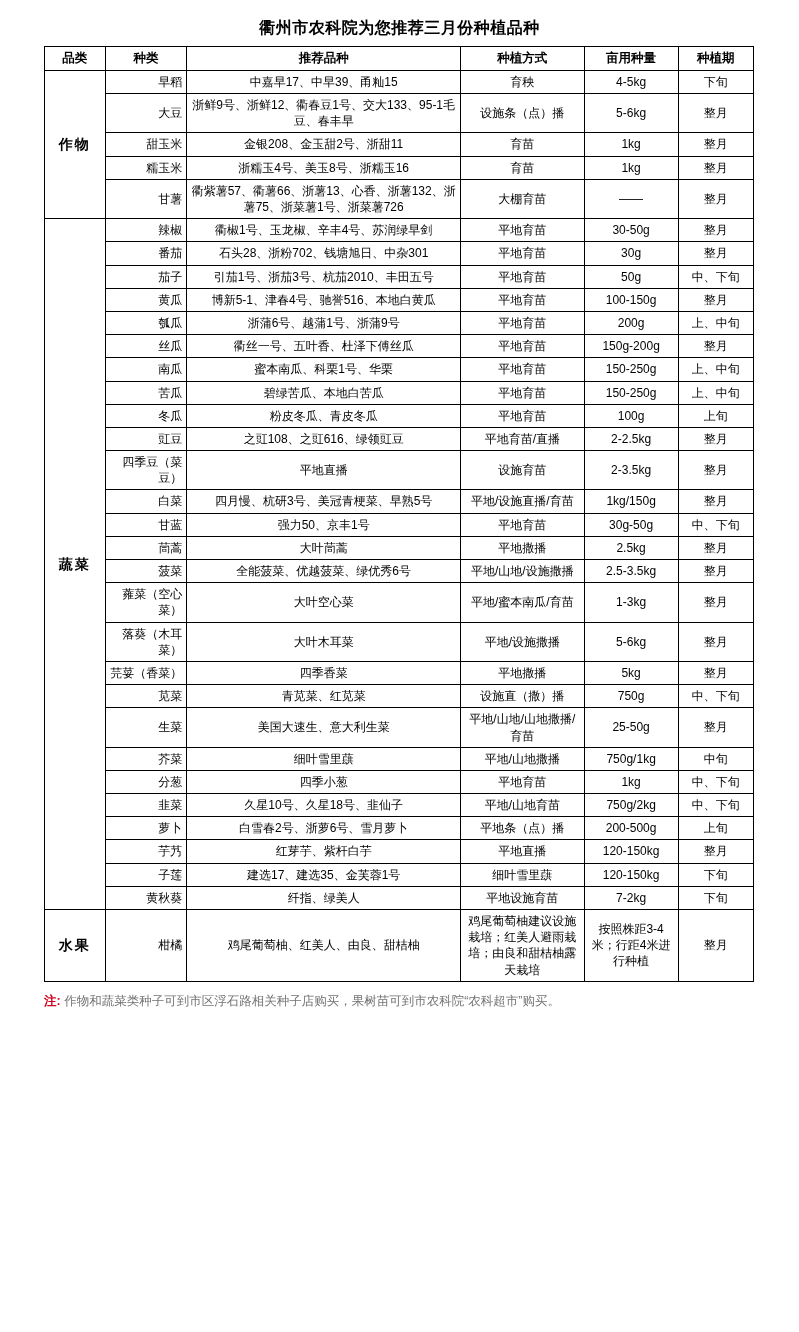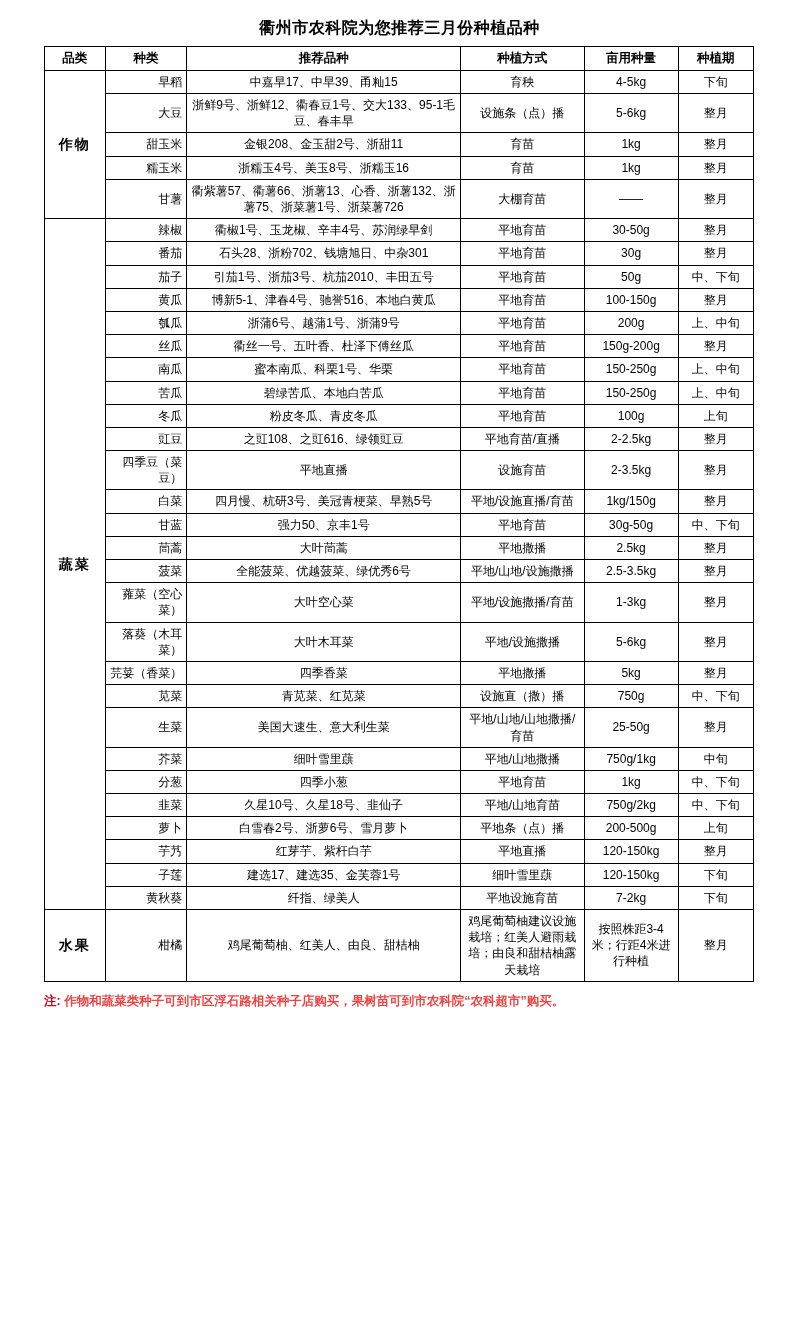--- a/index.html
+++ b/index.html
@@ -68,22 +68,22 @@
     margin-top: 10px;
     font-size: 12.5px;
     line-height: 1.5;
     font-weight: bold;
   }
   .note .note-label {
     color: #d0021b;
     font-weight: bold;
   }
   .note .note-text {
-    color: #ef4444;
-    font-weight: bold;
+    color: #737373;
+    font-weight: normal;
   }
 </style>
 </head>
 <body>
 
 <div class="page">
 
   <div class="doc-title">衢州市农科院为您推荐三月份种植品种</div>
 
   <table class="main">
@@ -244,21 +244,21 @@
         <tr>
           <td class="kind-cell">菠菜</td>
           <td class="variety-cell">全能菠菜、优越菠菜、绿优秀6号</td>
           <td class="method-cell">平地/山地/设施撒播</td>
           <td class="amount-cell">2.5-3.5kg</td>
           <td class="period-cell">整月</td>
         </tr>
         <tr>
           <td class="kind-cell">蕹菜（空心菜）</td>
           <td class="variety-cell">大叶空心菜</td>
-          <td class="method-cell">平地/设施撒播/育苗</td>
+          <td class="method-cell">平地/蜜本南瓜/育苗</td>
           <td class="amount-cell">1-3kg</td>
           <td class="period-cell">整月</td>
         </tr>
         <tr>
           <td class="kind-cell">落葵（木耳菜）</td>
           <td class="variety-cell">大叶木耳菜</td>
           <td class="method-cell">平地/设施撒播</td>
           <td class="amount-cell">5-6kg</td>
           <td class="period-cell">整月</td>
         </tr>

